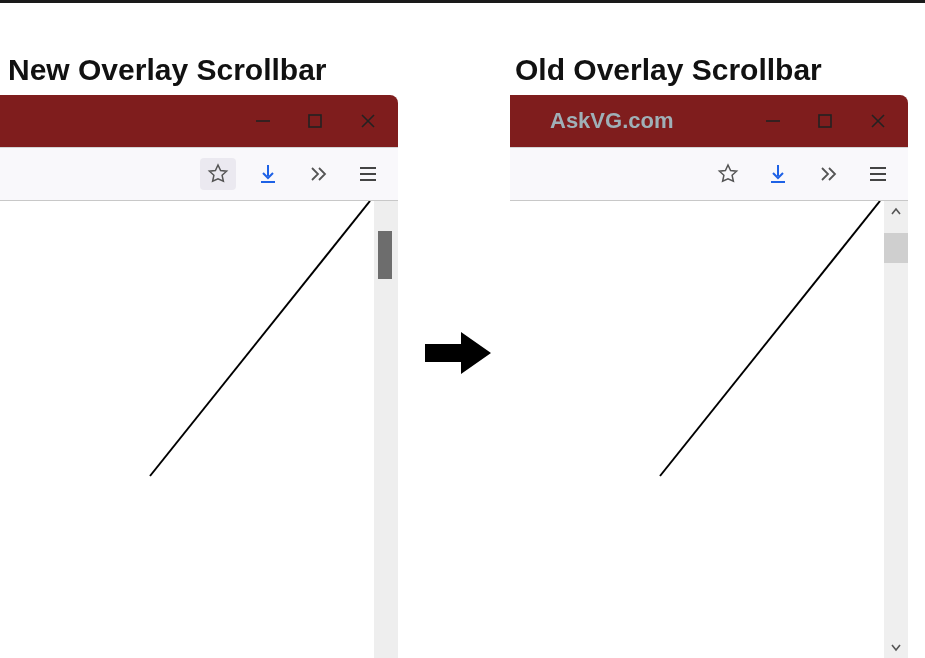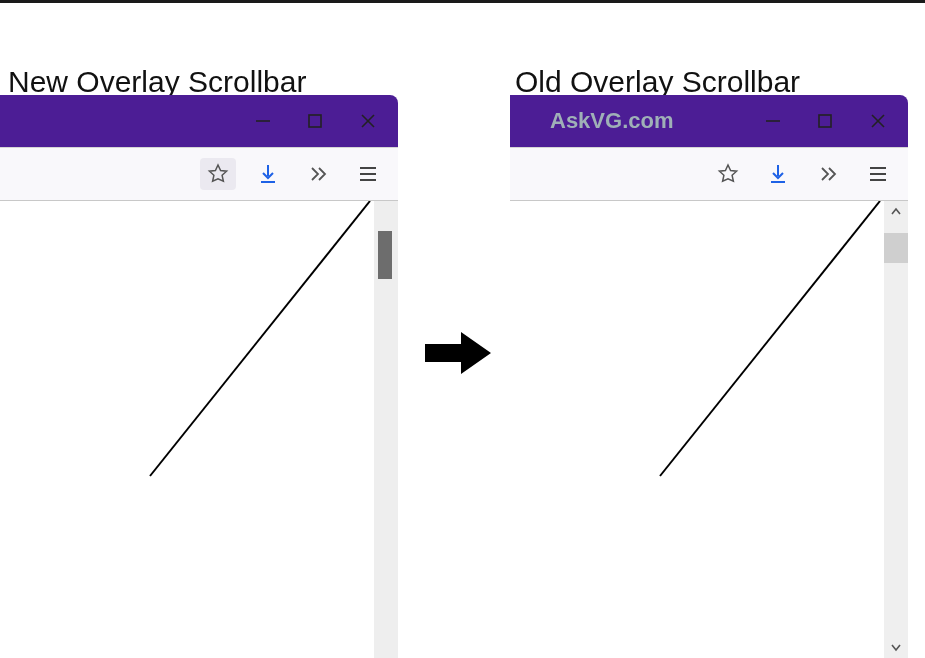--- a/index.html
+++ b/index.html
@@ -8,23 +8,23 @@
       font-family: "Segoe UI", Arial, sans-serif;
       background: #fff;
       width: 925px;
       height: 658px;
       overflow: hidden;
       position: relative;
     }
 
     .heading {
       position: absolute;
-      top: 40px;
+      top: 28px;
       font-size: 30px;
-      font-weight: 400;
+      font-weight: 700;
       color: #111;
     }
     .heading-left { left: 8px; }
     .heading-right { left: 515px; }
 
     
     .win {
       position: absolute;
       top: 95px;
       width: 398px;
@@ -32,21 +32,21 @@
       box-sizing: border-box;
       background: #fff;
       overflow: hidden;
     }
     .win-left  { left: 0; }
     .win-right { left: 510px; }
 
     
     .titlebar {
       height: 52px;
-      background: #4c1d95;
+      background: #7f1d1d;
       border-top-right-radius: 8px;
       display: flex;
       align-items: center;
       justify-content: flex-end;
       padding-right: 10px;
       box-sizing: border-box;
       position: relative;
     }
     .watermark {
       position: absolute;

